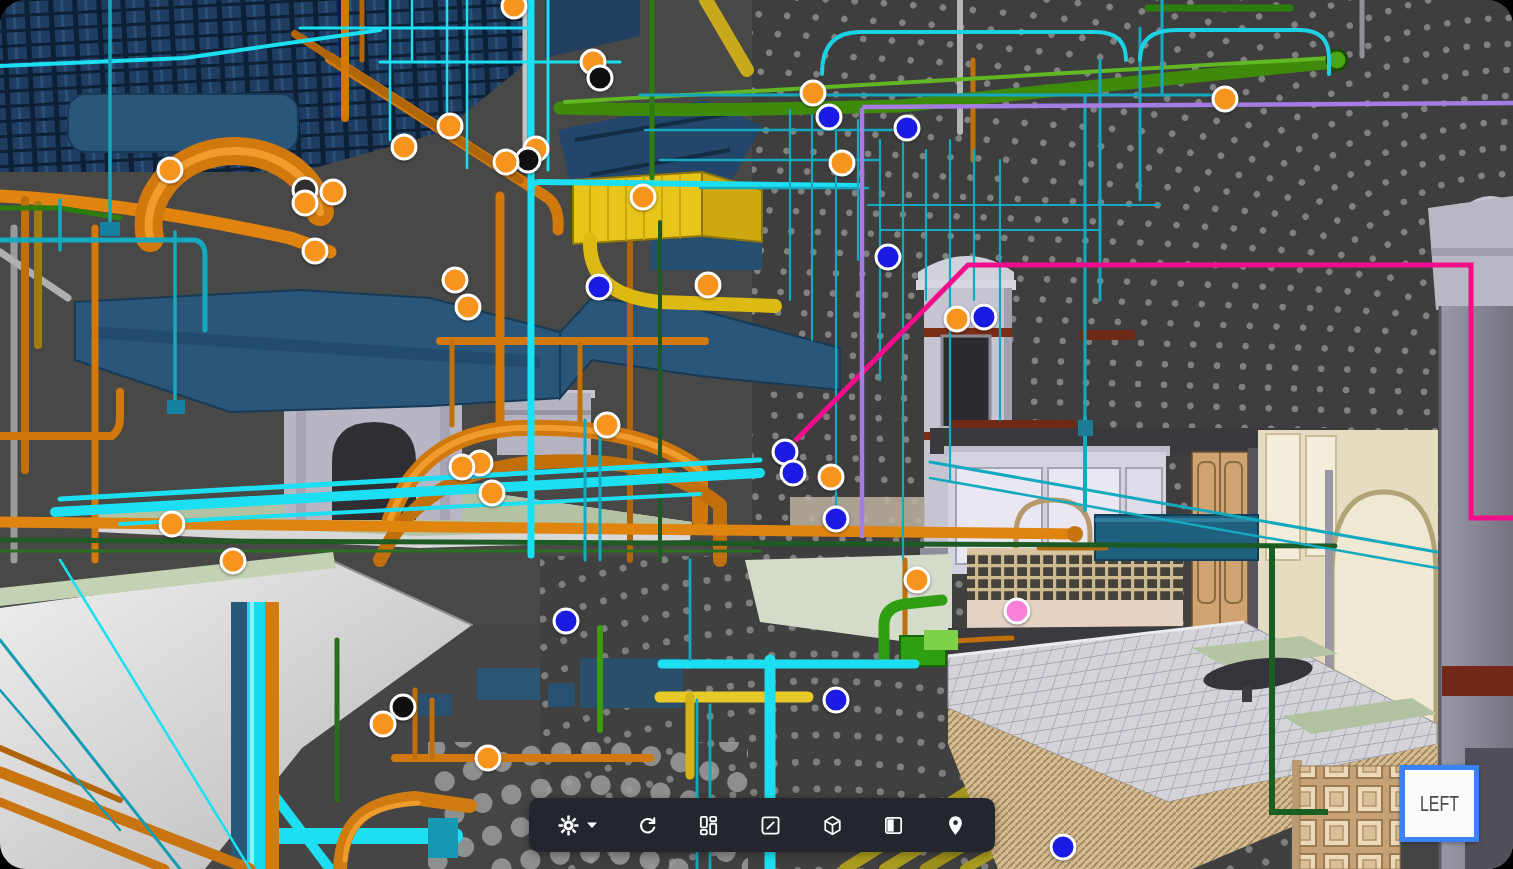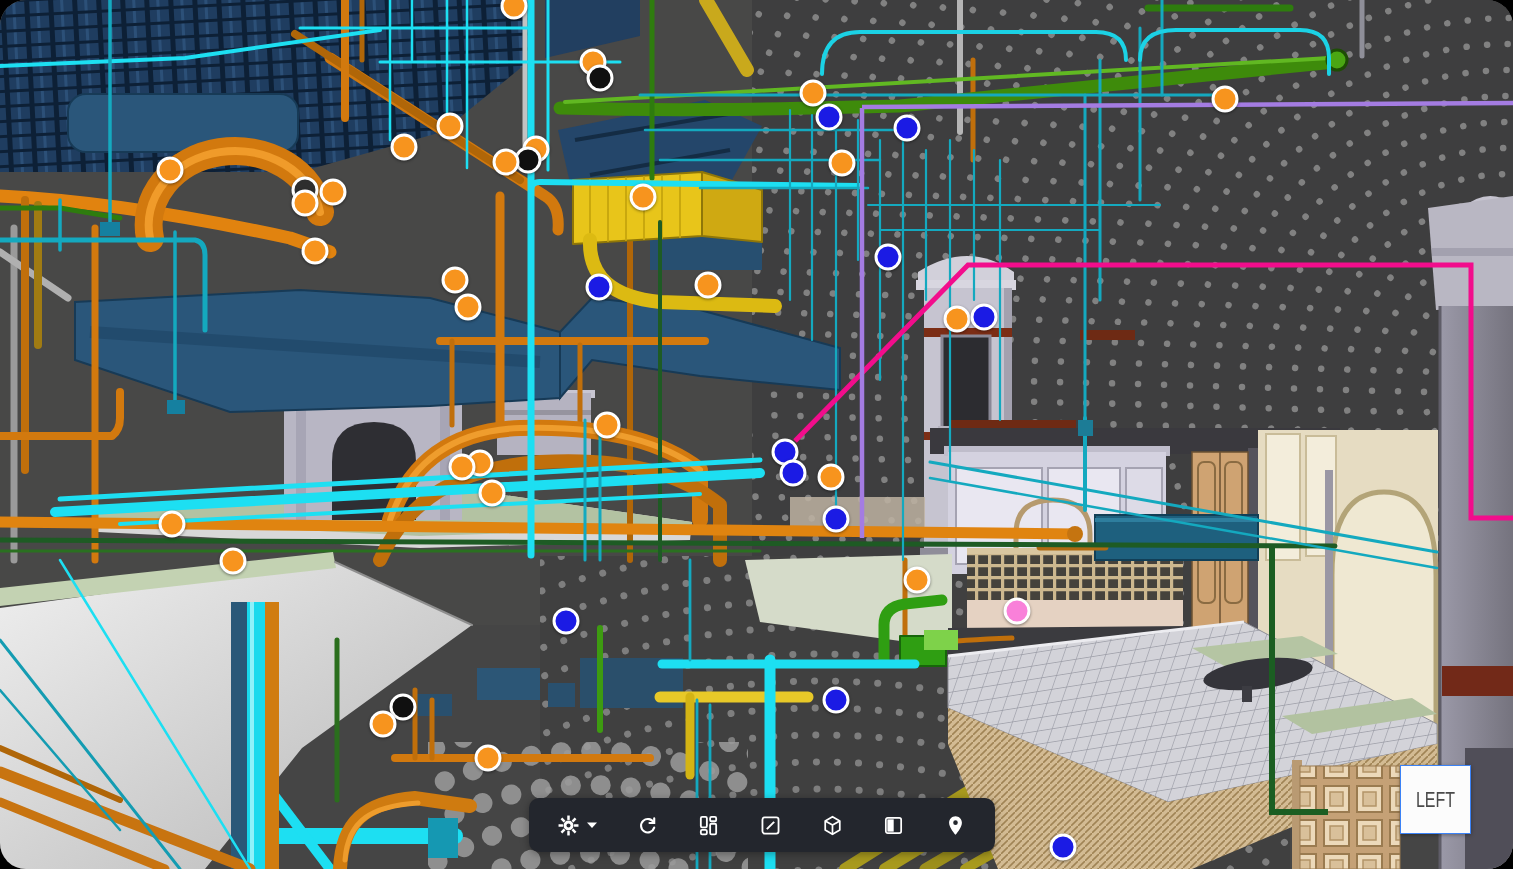--- a/index.html
+++ b/index.html
@@ -9,21 +9,21 @@
   #markers .marker{position:absolute;width:21px;height:21px;border:3px solid #fff;border-radius:50%;
     transform:translate(-50%,-50%);box-shadow:0 1px 3px rgba(0,0,0,.45);cursor:pointer;}
   
   .toolbar{position:absolute;left:529px;top:798px;width:466px;height:54px;background:#23262d;
     border-radius:10px;display:flex;align-items:center;justify-content:space-between;
     padding:0 24px;box-sizing:border-box;box-shadow:0 2px 8px rgba(0,0,0,.35);}
   .tb-btn{display:flex;align-items:center;gap:7px;background:none;border:none;padding:4px;cursor:pointer;}
   .tb-btn svg{display:block;}
   
   .viewcube{position:absolute;left:1400px;top:765px;width:69px;height:67px;background:#fcfcfc;
-    border:1px solid #3b82f6;box-shadow:0 1px 4px rgba(0,0,0,.35);display:flex;align-items:center;
+    border:5px solid #3b82f6;box-shadow:0 1px 4px rgba(0,0,0,.35);display:flex;align-items:center;
     justify-content:center;cursor:pointer;}
   .viewcube span{font-size:20px;color:#4a4a4a;transform:scale(.8,1.08);letter-spacing:0px;font-weight:400;}
 </style>
 </head>
 <body>
 
 <div class="stage">
 
 <svg class="scene" width="1513" height="869" viewBox="0 0 1513 869">
   <defs>

